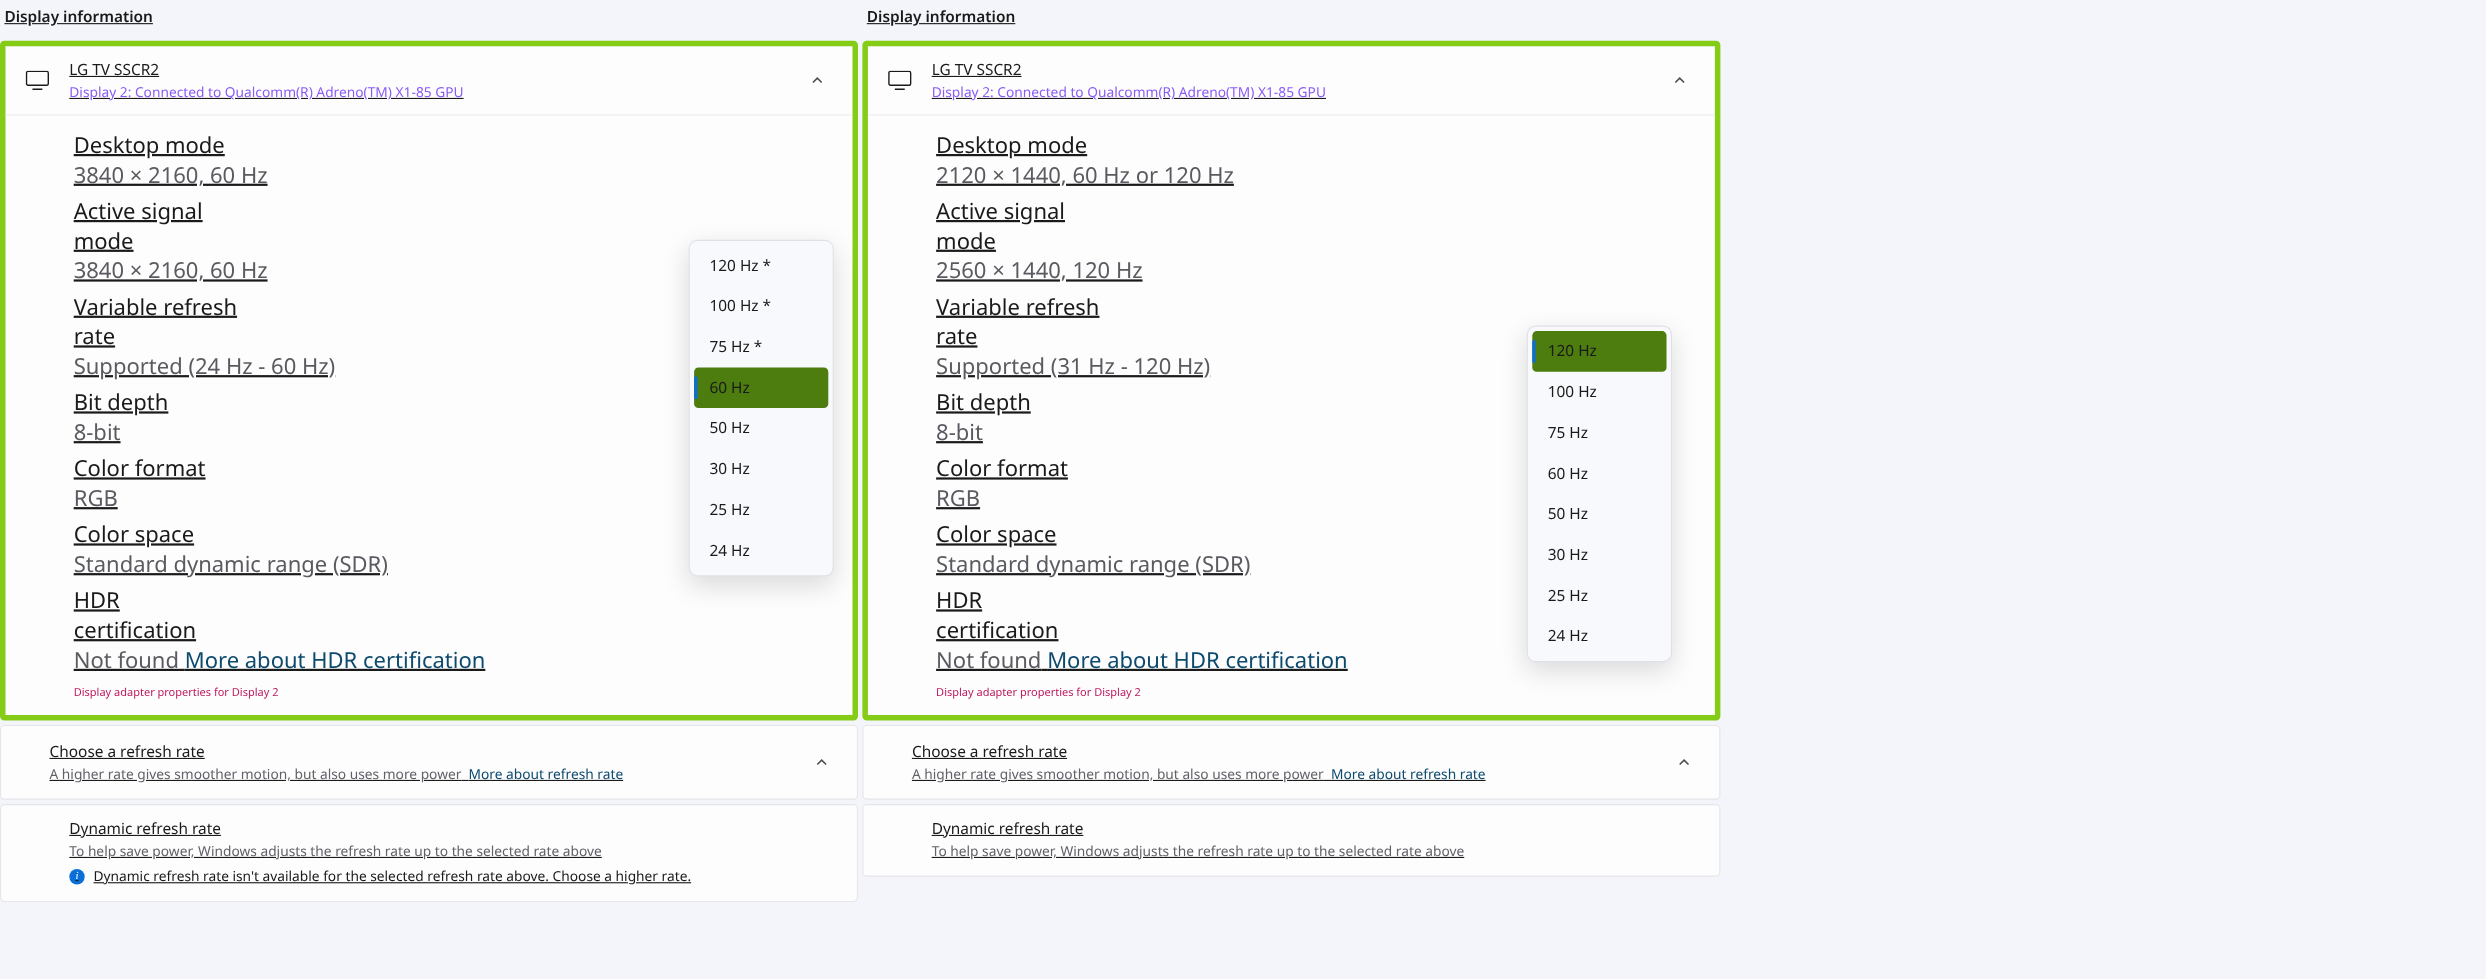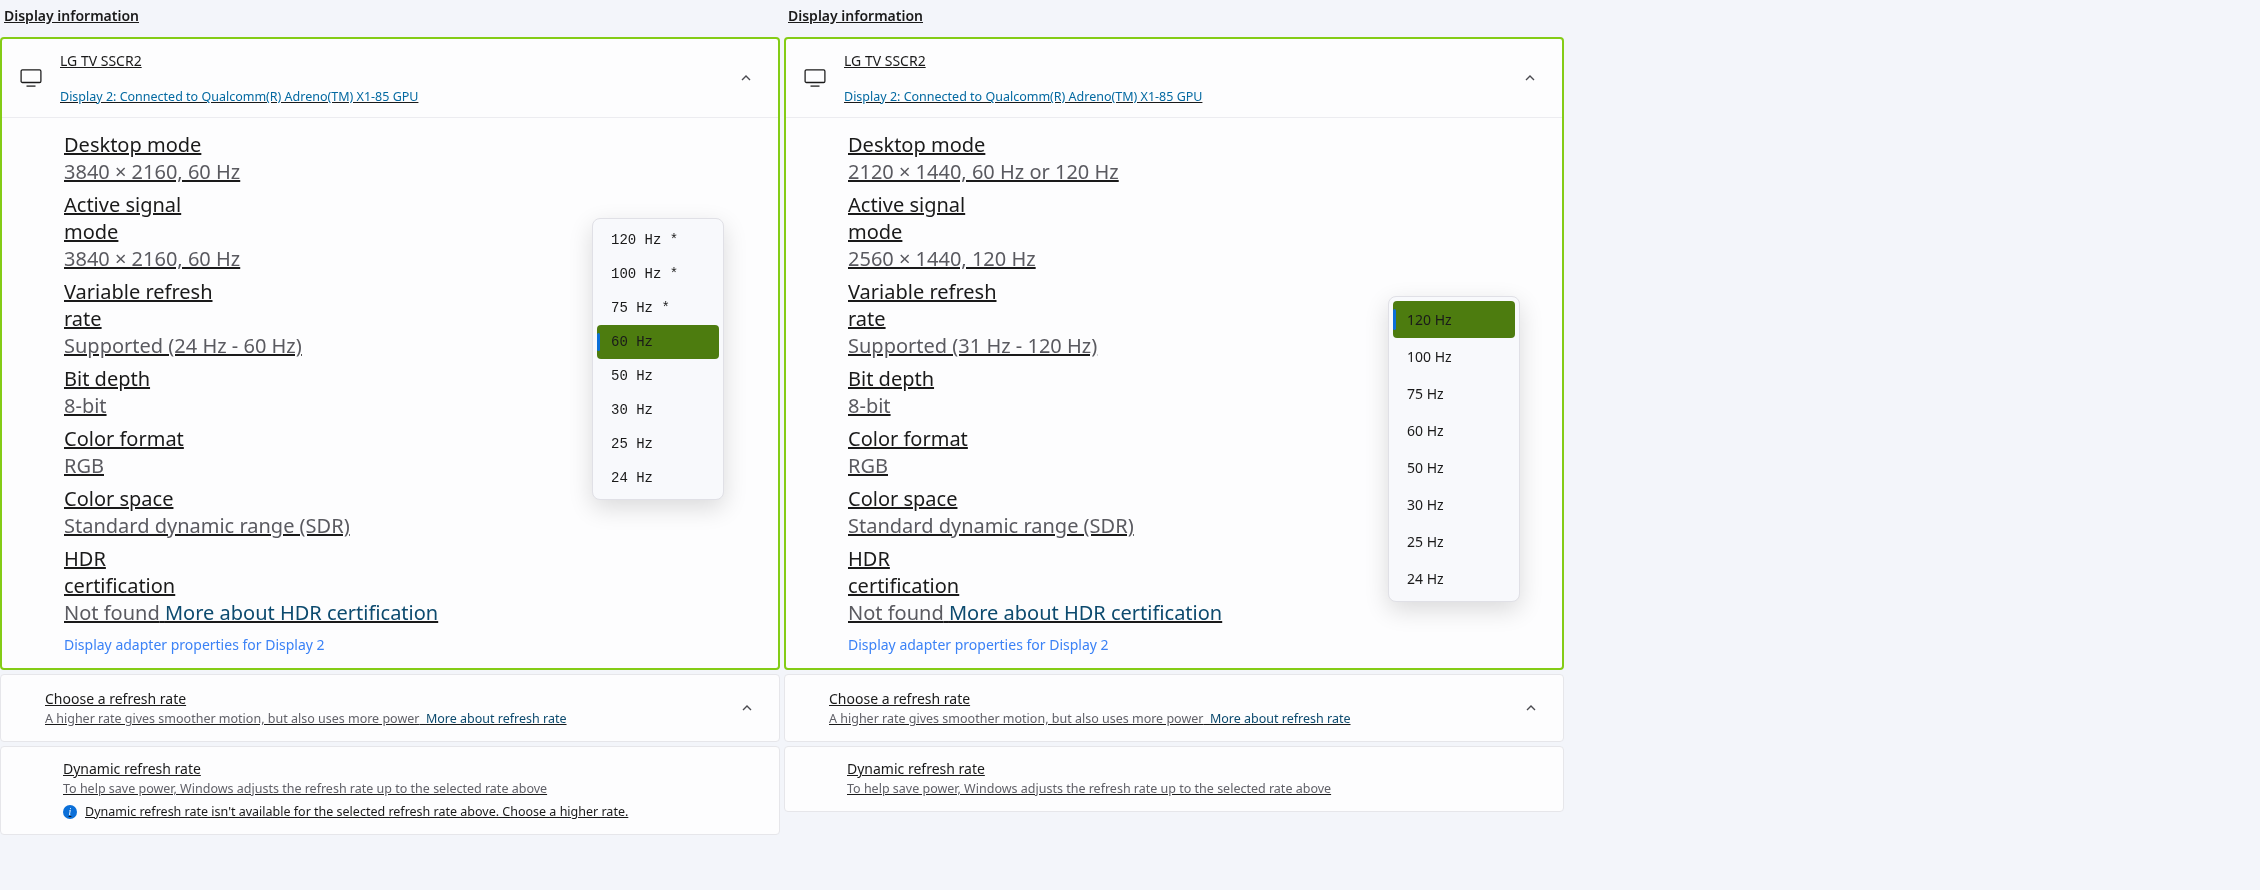--- a/index.html
+++ b/index.html
@@ -24,63 +24,63 @@
 
   .section-title {
     font-size: 14px;
     font-weight: 600;
     color: #1a1a1a;
     padding: 6px 0 12px 4px;
   }
 
   .card {
     background: #fdfdfe;
-    border: 2px solid #84cc16;
+    border: 5px solid #84cc16;
     border-radius: 4px;
     margin-bottom: 4px;
   }
 
   .header-row {
     display: flex;
     align-items: center;
     padding: 12px 18px;
     gap: 18px;
     border-bottom: 1px solid #ececf0;
   }
   .monitor-icon {
     width: 22px; height: 18px;
     display: flex; align-items: center; justify-content: center;
   }
   .header-text { flex: 1; }
   .header-title { font-size: 14px; font-weight: 400; color: #1a1a1a; }
-  .header-sub { font-size: 12.5px; color: #0369a1; margin-top: 18px; }
+  .header-sub { font-size: 12.5px; color: #8b5cf6; margin-top: 2px; }
 
   .chevron {
     width: 28px; height: 28px;
     display: flex; align-items: center; justify-content: center;
     color: #4a4a50;
   }
 
   .props {
     padding: 10px 18px 4px 62px;
   }
   .prop-row {
     display: flex;
     padding: 3px 0;
     font-size: 20px;
     flex-direction: column;
   }
   .prop-label { width: 158px; color: #1a1a1a; }
   .prop-value { color: #5a5a60; }
   .link {
-    color: #3b82f6;
+    color: #be185d;
     cursor: pointer;
     padding: 6px 0 10px 0;
     display: inline-block;
-    font-size: 14px;
+    font-size: 10px;
   }
   .link-inline { color: #0c4a6e; cursor: pointer; }
 
   .refresh-card {
     background: #fdfdfe;
     border: 1px solid #e6e6ea;
     border-radius: 4px;
     margin-bottom: 4px;
   }
   .refresh-head {
@@ -114,21 +114,21 @@
   .dropdown {
     position: absolute;
     background: #f8f9fc;
     border: 1px solid #e0e0e6;
     border-radius: 8px;
     box-shadow: 0 8px 24px rgba(0,0,0,0.14);
     padding: 4px;
     width: 132px;
     z-index: 10;
   }
-  .dropdown.left-dd { left: 592px; top: 218px; font-family: Liberation Mono, monospace; }
+  .dropdown.left-dd { left: 626px; top: 218px; }
   .dropdown.right-dd { left: 1388px; top: 296px; }
   .dd-item {
     padding: 9px 14px;
     font-size: 14px;
     color: #1a1a1a;
     border-radius: 4px;
     cursor: pointer;
     position: relative;
   }
   .dd-item.selected {

